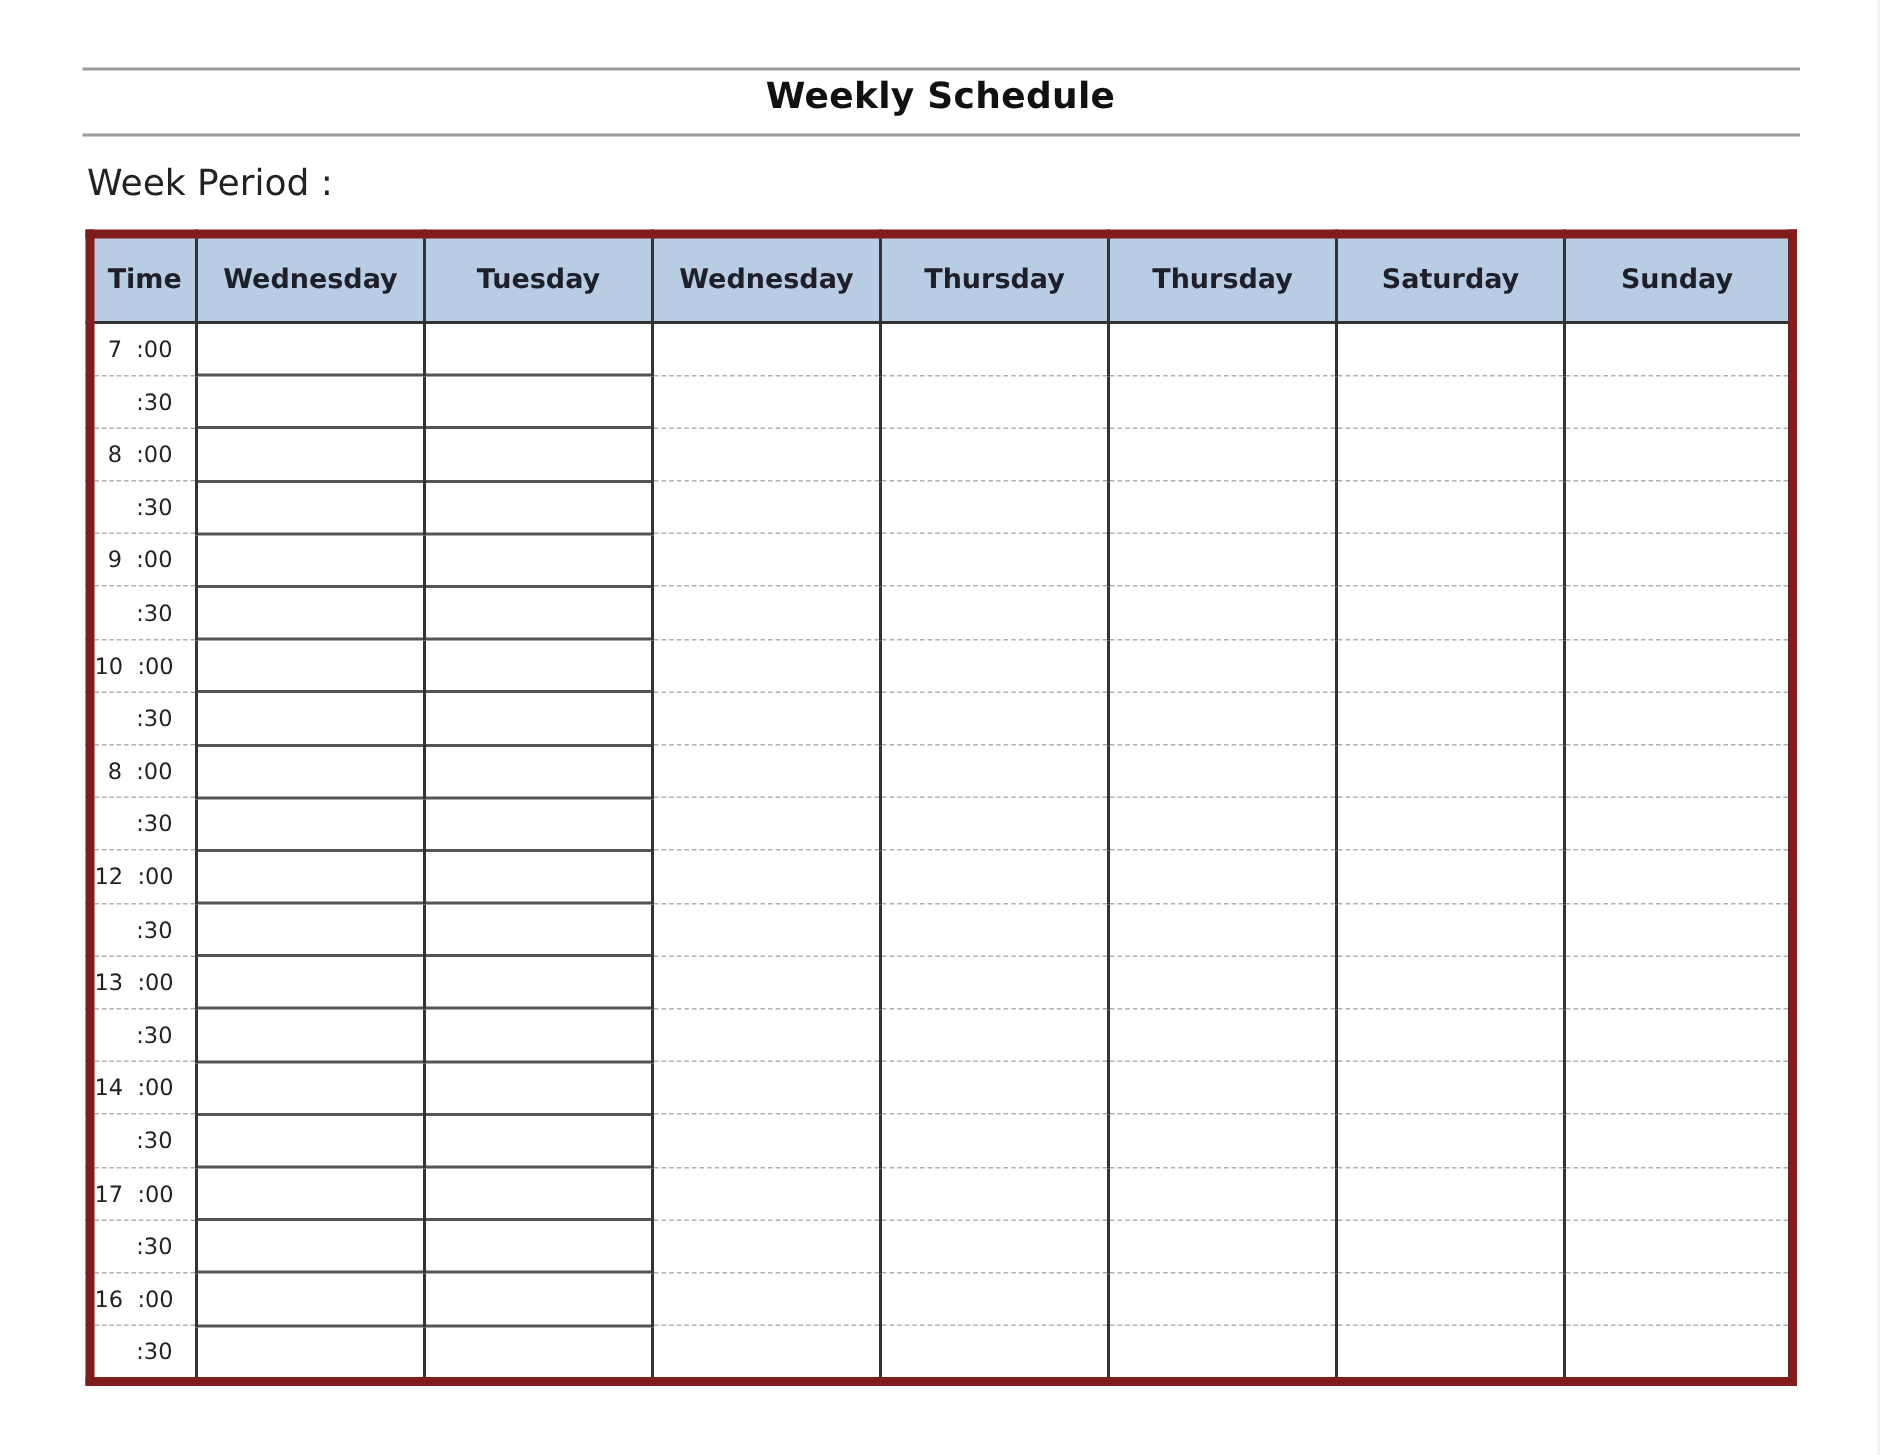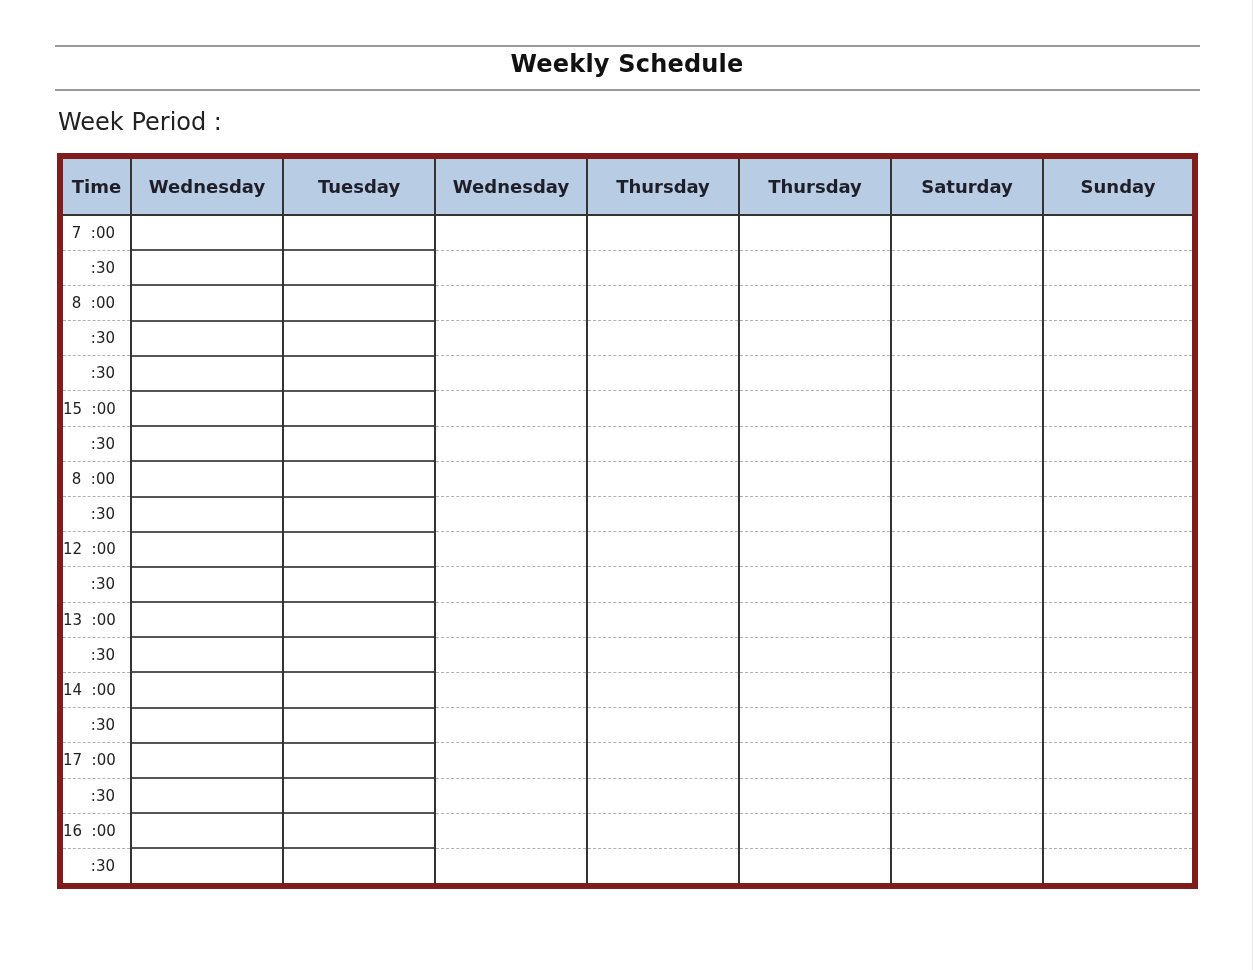--- a/index.html
+++ b/index.html
@@ -84,31 +84,41 @@
         <td class="time">:30</td>
         <td class="mt"></td>
         <td class="mt"></td>
         <td></td>
         <td></td>
         <td></td>
         <td></td>
         <td></td>
       </tr>
       <tr>
-        <td class="time">:30</td>
-        <td class="mt"></td>
-        <td class="mt"></td>
-        <td></td>
-        <td></td>
-        <td></td>
-        <td></td>
-        <td></td>
-      </tr>
-      <tr>
-        <td class="time">15  :00</td>
+        <td class="time">9  :00</td>
+        <td class="mt"></td>
+        <td class="mt"></td>
+        <td></td>
+        <td></td>
+        <td></td>
+        <td></td>
+        <td></td>
+      </tr>
+      <tr>
+        <td class="time">:30</td>
+        <td class="mt"></td>
+        <td class="mt"></td>
+        <td></td>
+        <td></td>
+        <td></td>
+        <td></td>
+        <td></td>
+      </tr>
+      <tr>
+        <td class="time">10  :00</td>
         <td class="mt"></td>
         <td class="mt"></td>
         <td></td>
         <td></td>
         <td></td>
         <td></td>
         <td></td>
       </tr>
       <tr>
         <td class="time">:30</td>

